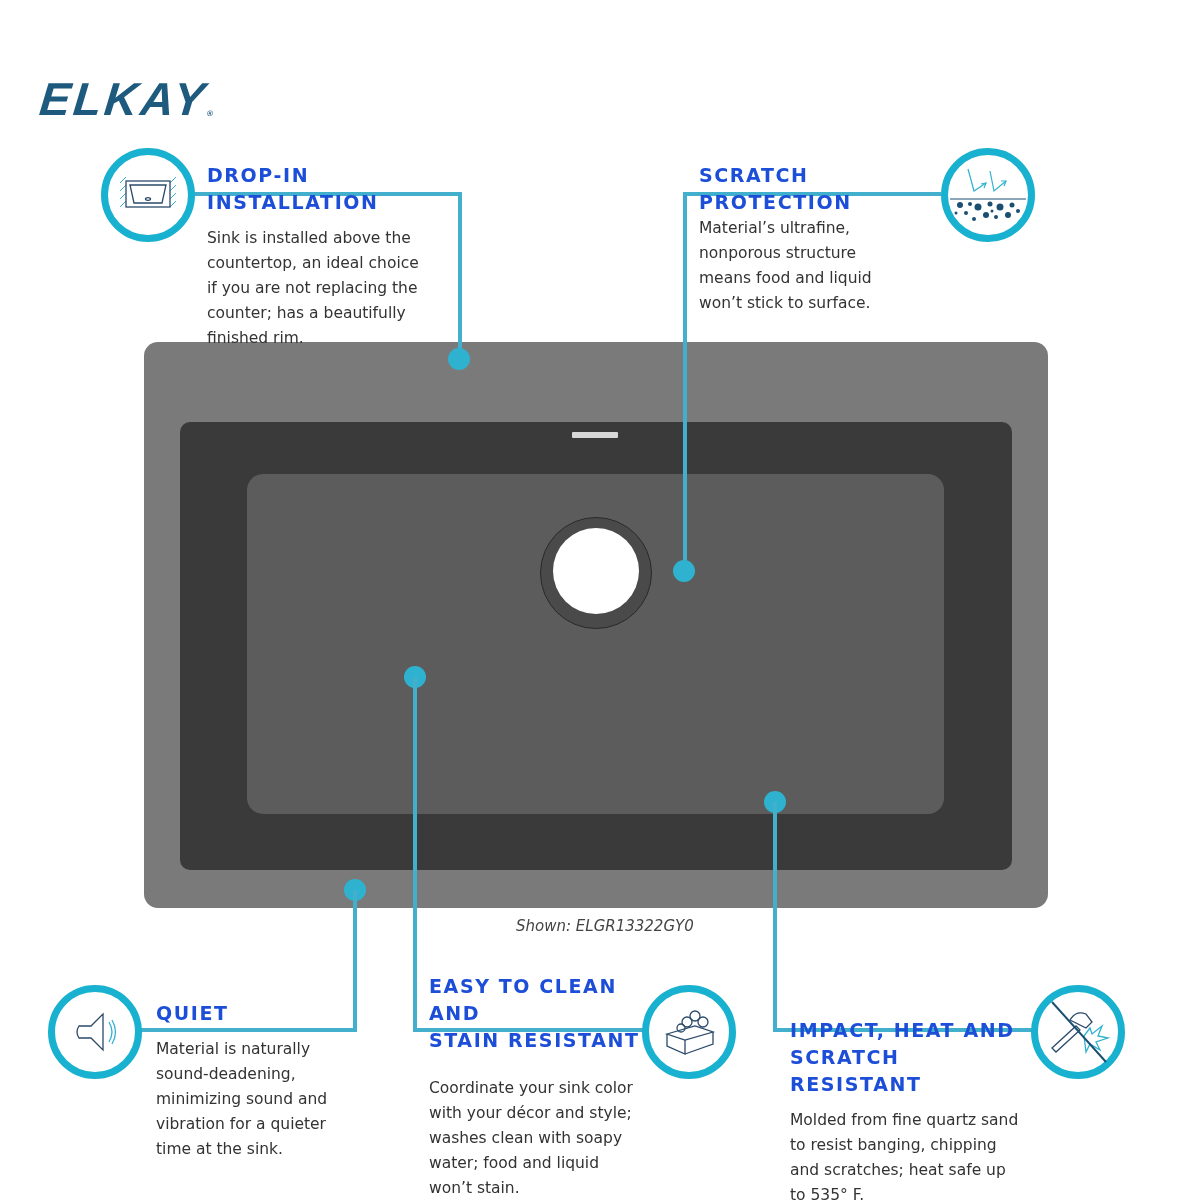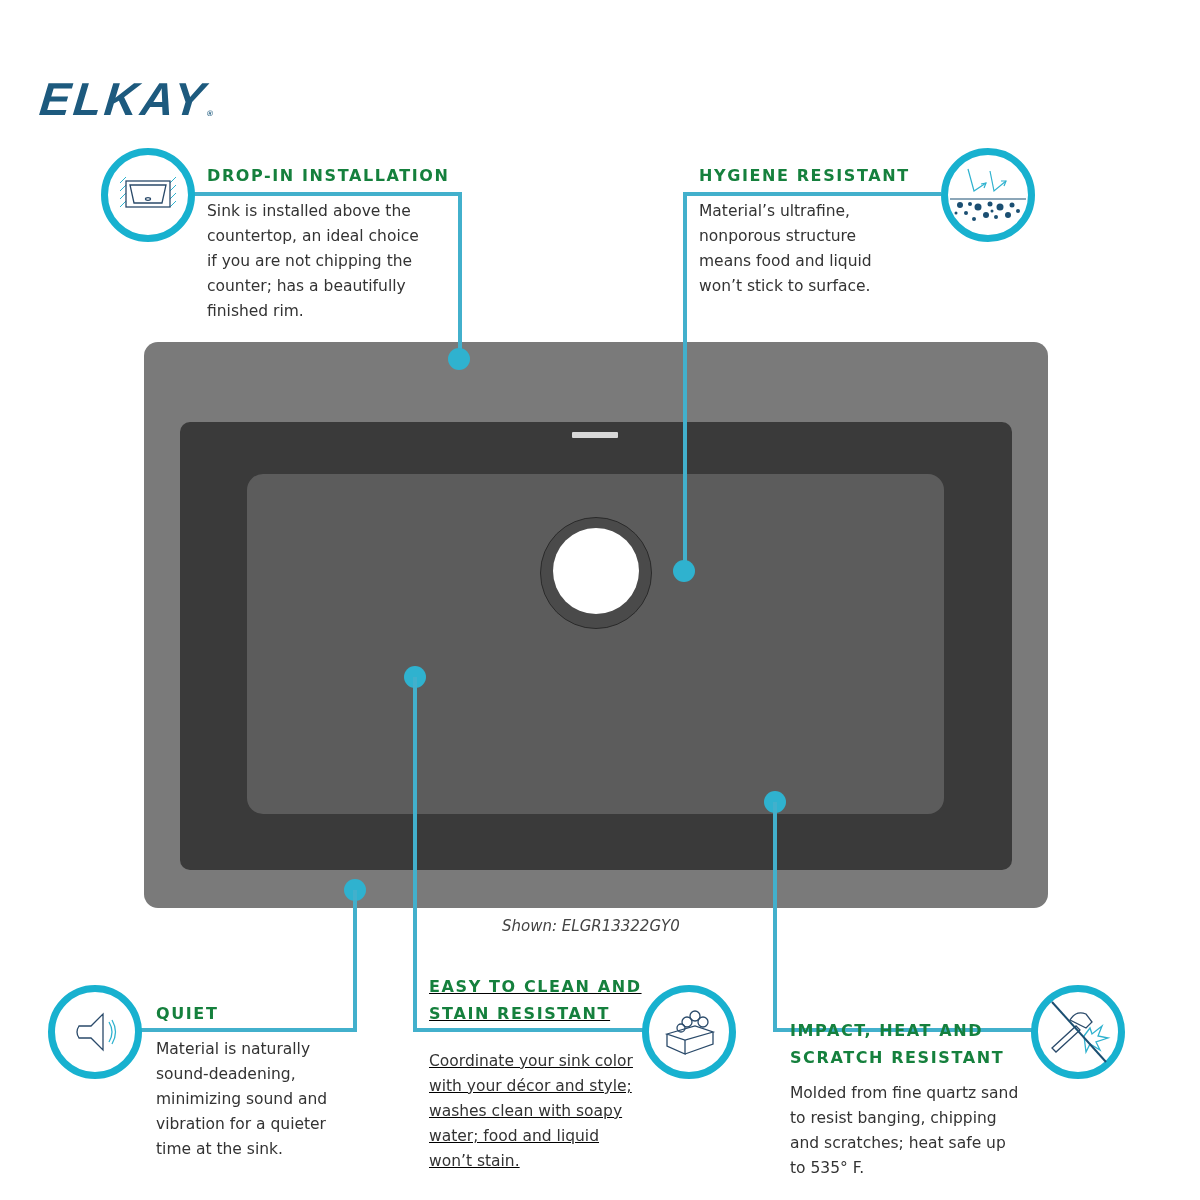--- a/index.html
+++ b/index.html
@@ -3,22 +3,22 @@
 <meta charset="utf-8">
 <style>
   html, body { margin:0; padding:0; background:#ffffff; }
   body { width:1200px; height:1200px; position:relative; overflow:hidden;
          font-family:"DejaVu Sans", sans-serif; }
   .abs { position:absolute; }
   .logo { left:40px; top:72px; font-family:"Liberation Sans", sans-serif; font-weight:bold;
           font-style:italic; font-size:46px; letter-spacing:3px; color:#1d5a7e;
           transform:skewX(-6deg); }
   .logo-reg { font-size:8px; position:absolute; right:-10px; bottom:8px; font-style:normal; }
-  .heading { font-family:"DejaVu Sans", sans-serif; font-weight:bold; font-size:16px;
-             letter-spacing:1.6px; color:#15803d; line-height:27px; }
+  .heading { font-family:"DejaVu Sans", sans-serif; font-weight:bold; font-size:19px;
+             letter-spacing:1.6px; color:#1d4ed8; line-height:27px; }
   .body { font-family:"DejaVu Sans", sans-serif; font-size:15.5px; color:#333333;
           line-height:25px; }
   .caption { font-family:"DejaVu Sans", sans-serif; font-style:italic; font-size:15px;
              color:#444444; }
   .ring { width:80px; height:80px; border:7px solid #18b1cf; border-radius:50%;
           background:#fff; box-sizing:content-box; }
   .ring svg { position:absolute; left:0; top:0; width:80px; height:80px; }
   .dot { width:22px; height:22px; border-radius:50%; background:#2fb2cf; }
   .hline { height:4px; background:#42b0cc; }
   .vline { width:4px; background:#42b0cc; }
@@ -41,21 +41,21 @@
   <span>ELKAY</span>
   <span class="logo-reg">®</span>
 </div>
 
 <div class="abs sink-rim"></div>
 <div class="abs sink-bowl"></div>
 <div class="abs sink-floor"></div>
 <div class="abs overflow"></div>
 <div class="abs drain-ring"></div>
 <div class="abs drain-hole"></div>
-<div class="abs caption" style="left:502px; top:917px;">Shown: ELGR13322GY0</div>
+<div class="abs caption" style="left:516px; top:917px;">Shown: ELGR13322GY0</div>
 
 <div class="abs hline" style="left:190px; top:192px; width:272px;"></div>
 <div class="abs vline" style="left:458px; top:192px; height:166px;"></div>
 <div class="abs dot" style="left:448px; top:348px;"></div>
 
 <div class="abs hline" style="left:683px; top:192px; width:258px;"></div>
 <div class="abs vline" style="left:683px; top:192px; height:378px;"></div>
 <div class="abs dot" style="left:673px; top:560px;"></div>
 
 <div class="abs dot" style="left:344px; top:879px;"></div>
@@ -143,48 +143,48 @@
     <path d="M46 44 L52 36 L54 42 L64 34 L60 44 L70 46 L58 50 L62 58 L52 52 L48 60 Z" stroke="#2fb2cf"></path>
     <line x1="14" y1="10" x2="68" y2="70" stroke="#1b4f72" stroke-width="2"></line>
   </svg>
 </div>
 
 <div class="abs" style="left:207px; top:162px; width:250px;">
   <div class="heading">DROP-IN INSTALLATION</div>
   <div class="body" style="margin-top:10px;">
     <div>Sink is installed above the</div>
       <div>countertop, an ideal choice</div>
-      <div>if you are not chipping the</div>
+      <div>if you are not replacing the</div>
       <div>counter; has a beautifully</div>
       <div>finished rim.</div>
   </div>
 </div>
 
 <div class="abs" style="left:699px; top:162px; width:240px;">
-  <div class="heading">HYGIENE RESISTANT</div>
-  <div class="body" style="margin-top:10px;">
+  <div class="heading">SCRATCH PROTECTION</div>
+  <div class="body" style="">
     <div>Material’s ultrafine,</div>
       <div>nonporous structure</div>
       <div>means food and liquid</div>
       <div>won’t stick to surface.</div>
   </div>
 </div>
 
 <div class="abs" style="left:156px; top:1000px; width:200px;">
   <div class="heading">QUIET</div>
   <div class="body" style="margin-top:10px;">
     <div>Material is naturally</div>
       <div>sound-deadening,</div>
       <div>minimizing sound and</div>
       <div>vibration for a quieter</div>
       <div>time at the sink.</div>
   </div>
 </div>
 
-<div class="abs" style="left:429px; top:973px; width:220px;text-decoration:underline;">
+<div class="abs" style="left:429px; top:973px; width:220px;">
   <div class="heading">
     <div>EASY TO CLEAN AND</div>
       <div>STAIN RESISTANT</div>
   </div>
   <div class="body" style="margin-top:22px;">
     <div>Coordinate your sink color</div>
       <div>with your décor and style;</div>
       <div>washes clean with soapy</div>
       <div>water; food and liquid</div>
       <div>won’t stain.</div>

